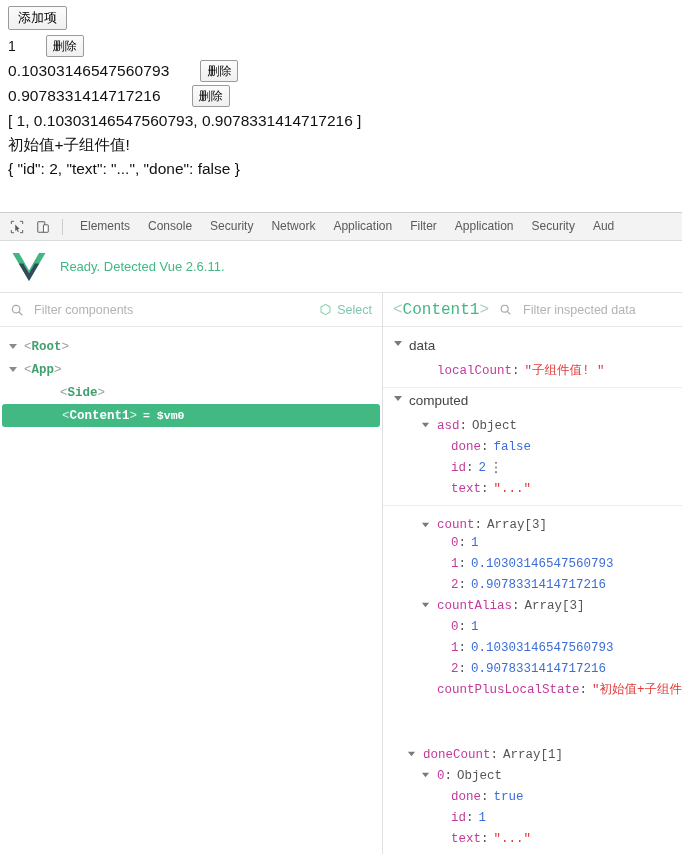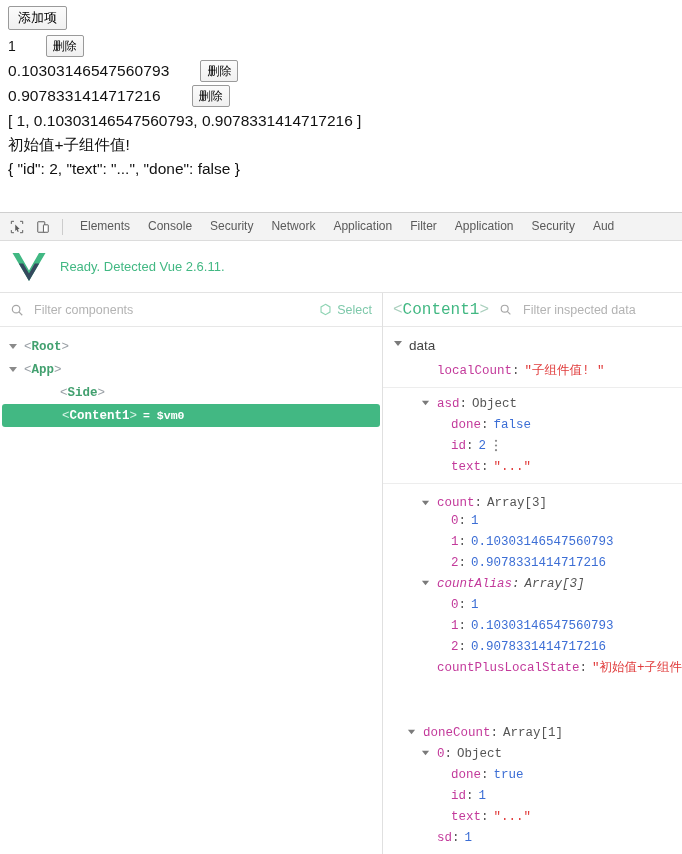--- a/index.html
+++ b/index.html
@@ -263,20 +263,28 @@
                   <svg width="9" height="9" viewBox="0 0 10 10">
                     <polygon points="1,3 9,3 5,8" fill="#7a7a7a"></polygon>
                   </svg>
                 </span>
                 <span class="k">localCount</span>
                 <span class="colon">:</span>
                 <span class="v-str">"子组件值! "</span>
               </div>
             </div>
             <div class="grp">
+              <div class="grp-head">
+                <span class="arrow">
+                  <svg width="10" height="10" viewBox="0 0 10 10">
+                    <polygon points="1,3 9,3 5,8" fill="#7a7a7a"></polygon>
+                  </svg>
+                </span>
+                <span class="gname">computed</span>
+              </div>
               <div class="kv" style="padding-left: 38px;">
                 <span class="arrow">
                   <svg width="9" height="9" viewBox="0 0 10 10">
                     <polygon points="1,3 9,3 5,8" fill="#7a7a7a"></polygon>
                   </svg>
                 </span>
                 <span class="k">asd</span>
                 <span class="colon">:</span>
                 <span class="v-type">Object</span>
               </div>
@@ -352,21 +360,21 @@
               <div class="kv" style="padding-left: 52px;">
                 <span class="arrow hidden">
                   <svg width="9" height="9" viewBox="0 0 10 10">
                     <polygon points="1,3 9,3 5,8" fill="#7a7a7a"></polygon>
                   </svg>
                 </span>
                 <span class="k">2</span>
                 <span class="colon">:</span>
                 <span class="v-num">0.9078331414717216</span>
               </div>
-              <div class="kv" style="padding-left: 38px; font-style: italic;">
+              <div class="kv" style="padding-left: 38px;">
                 <span class="arrow">
                   <svg width="9" height="9" viewBox="0 0 10 10">
                     <polygon points="1,3 9,3 5,8" fill="#7a7a7a"></polygon>
                   </svg>
                 </span>
                 <span class="k">countAlias</span>
                 <span class="colon">:</span>
                 <span class="v-type">Array[3]</span>
               </div>
               <div class="kv" style="padding-left: 52px;">

